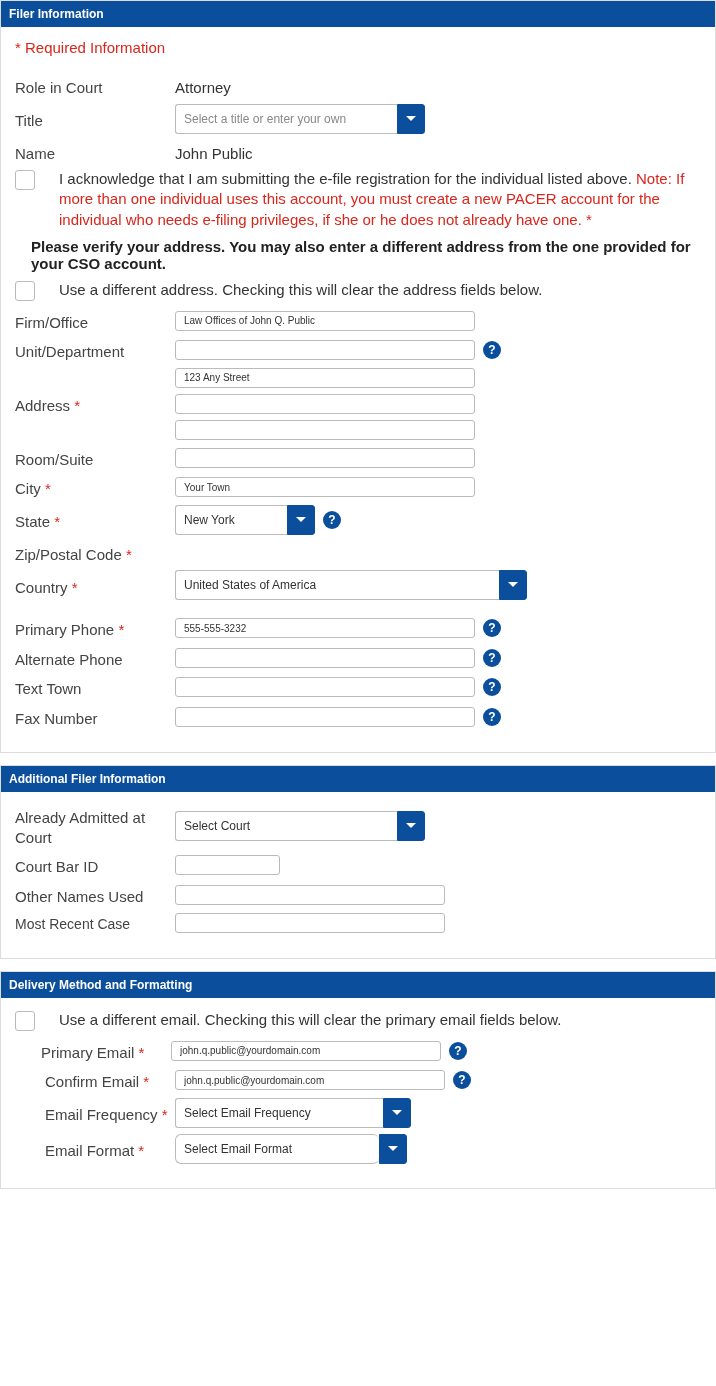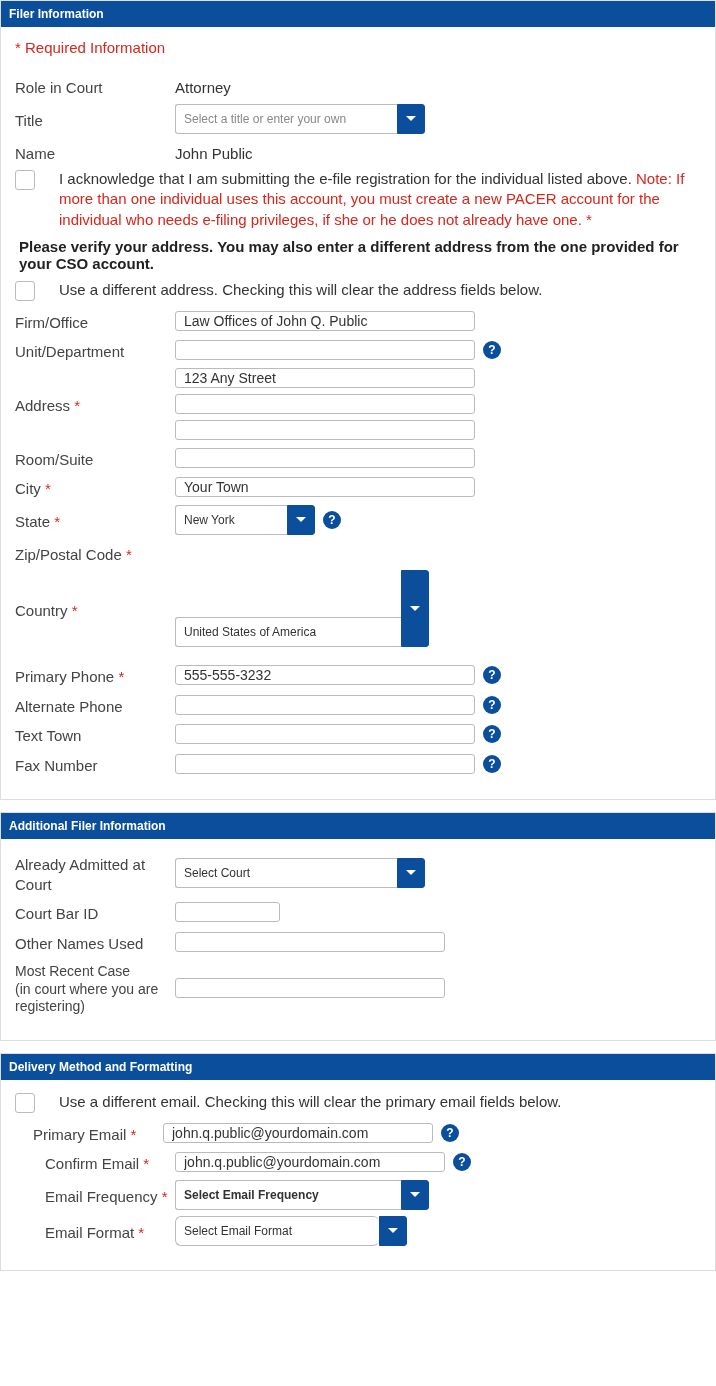--- a/index.html
+++ b/index.html
@@ -25,21 +25,21 @@
     padding: 12px 14px 18px 14px;
   }
   .required-note {
     color: #d8261c;
     margin-bottom: 18px;
     display: block;
   }
   .verify-note {
     font-weight: 700;
     font-size: 15px;
-    margin: 6px 0 8px 4px;
+    margin: 6px 0 8px 16px;
     color: #222;
   }
   .form-row {
     display: flex;
     align-items: center;
     margin-bottom: 6px;
   }
   .label-col {
     width: 160px;
     flex-shrink: 0;
@@ -54,21 +54,21 @@
     gap: 8px;
     flex-wrap: wrap;
   }
   .req { color: #d8261c; }
   .static-val { color: #333; padding-top: 4px; }
   input[type="text"].field {
     height: 20px;
     padding: 4px 8px;
     border: 1px solid #bbb;
     border-radius: 3px;
-    font-size: 14px;
+    font-size: 10px;
     color: #333;
   }
   .w-lg { width: 300px; }
   .w-md { width: 270px; }
   .w-sm { width: 105px; }
   .sel-wrap {
     display: inline-flex;
     align-items: stretch;
   }
   .sel-box {
@@ -233,21 +233,21 @@
 
 
     <div class="form-row">
       <div class="label-col"><span>Zip/Postal Code</span> <span class="req">*</span></div>
     </div>
 
     <div class="form-row">
       <div class="label-col"><span>Country</span> <span class="req">*</span></div>
       <div class="field-col">
         <div class="sel-wrap">
-          <div class="sel-box" style="width:226px;margin-top:47px;">United States of America</div>
+          <div class="sel-box" style="width:324px;">United States of America</div>
           <div class="sel-btn">
               <svg width="12" height="8" viewBox="0 0 12 8">
                 <path d="M1 1 L6 6 L11 1"></path>
               </svg>
             </div>
         </div>
       </div>
     </div>
 
     <div class="spacer-row"></div>
@@ -315,60 +315,59 @@
     <div class="form-row">
       <div class="label-col">Other Names Used</div>
       <div class="field-col">
         <input type="text" class="field w-md" value="" style="">
       </div>
     </div>
 
     <div class="form-row">
       <div class="label-col sub-label">
         <span>Most Recent Case</span><br>
-        <span>(in court where you are registering)</span>
       </div>
       <div class="field-col">
         <input type="text" class="field w-md" value="" style="">
       </div>
     </div>
 
   </div>
 </div>
 
 <div class="panel">
   <div class="panel-header">Delivery Method and Formatting</div>
   <div class="panel-body">
 
     <div class="checkbox-row">
       <div class="checkbox-box"></div>
       <div class="checkbox-text">Use a different email. Checking this will clear the primary email fields below.</div>
     </div>
 
-    <div class="form-row" style="margin-left:18px;">
+    <div class="form-row" style="margin-left:26px;">
       <div class="label-col" style="width:130px;"><span>Primary Email</span> <span class="req">*</span></div>
       <div class="field-col">
         <input type="text" class="field w-md" value="john.q.public@yourdomain.com" style="">
         <span class="help-icon">?</span>
       </div>
     </div>
 
     <div class="form-row" style="margin-left:30px;">
       <div class="label-col" style="width:130px;"><span>Confirm Email</span> <span class="req">*</span></div>
       <div class="field-col">
         <input type="text" class="field w-md" value="john.q.public@yourdomain.com" style="">
         <span class="help-icon">?</span>
       </div>
     </div>
 
     <div class="form-row" style="margin-left:30px;">
       <div class="label-col" style="width:130px;"><span>Email Frequency</span> <span class="req">*</span></div>
       <div class="field-col">
         <div class="sel-wrap">
-          <div class="sel-box" style="width:226px;font-weight:bold;">Select Email Frequency</div>
+          <div class="sel-box" style="width:208px;">Select Email Frequency</div>
           <div class="sel-btn">
               <svg width="12" height="8" viewBox="0 0 12 8">
                 <path d="M1 1 L6 6 L11 1"></path>
               </svg>
             </div>
         </div>
       </div>
     </div>
 
     <div class="form-row" style="margin-left:30px;">

